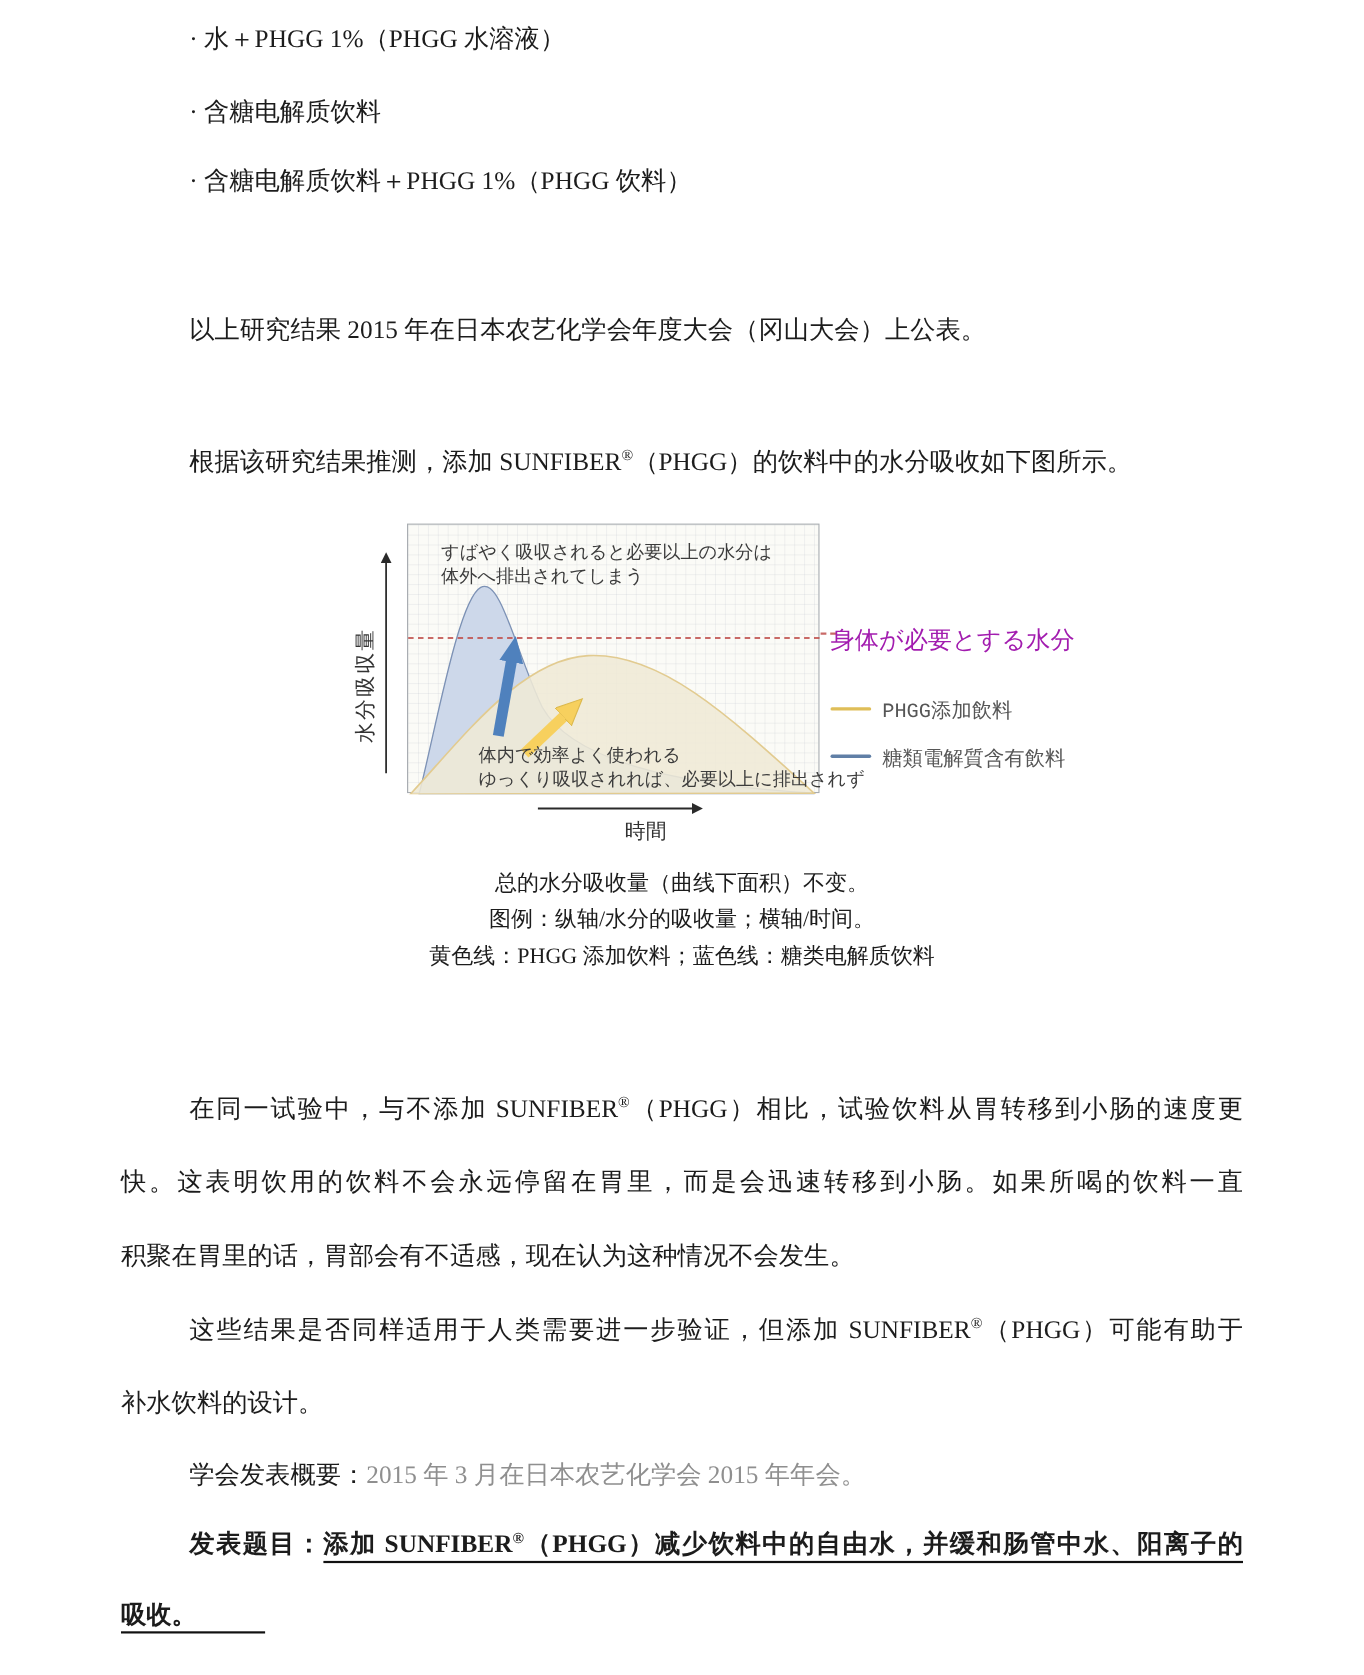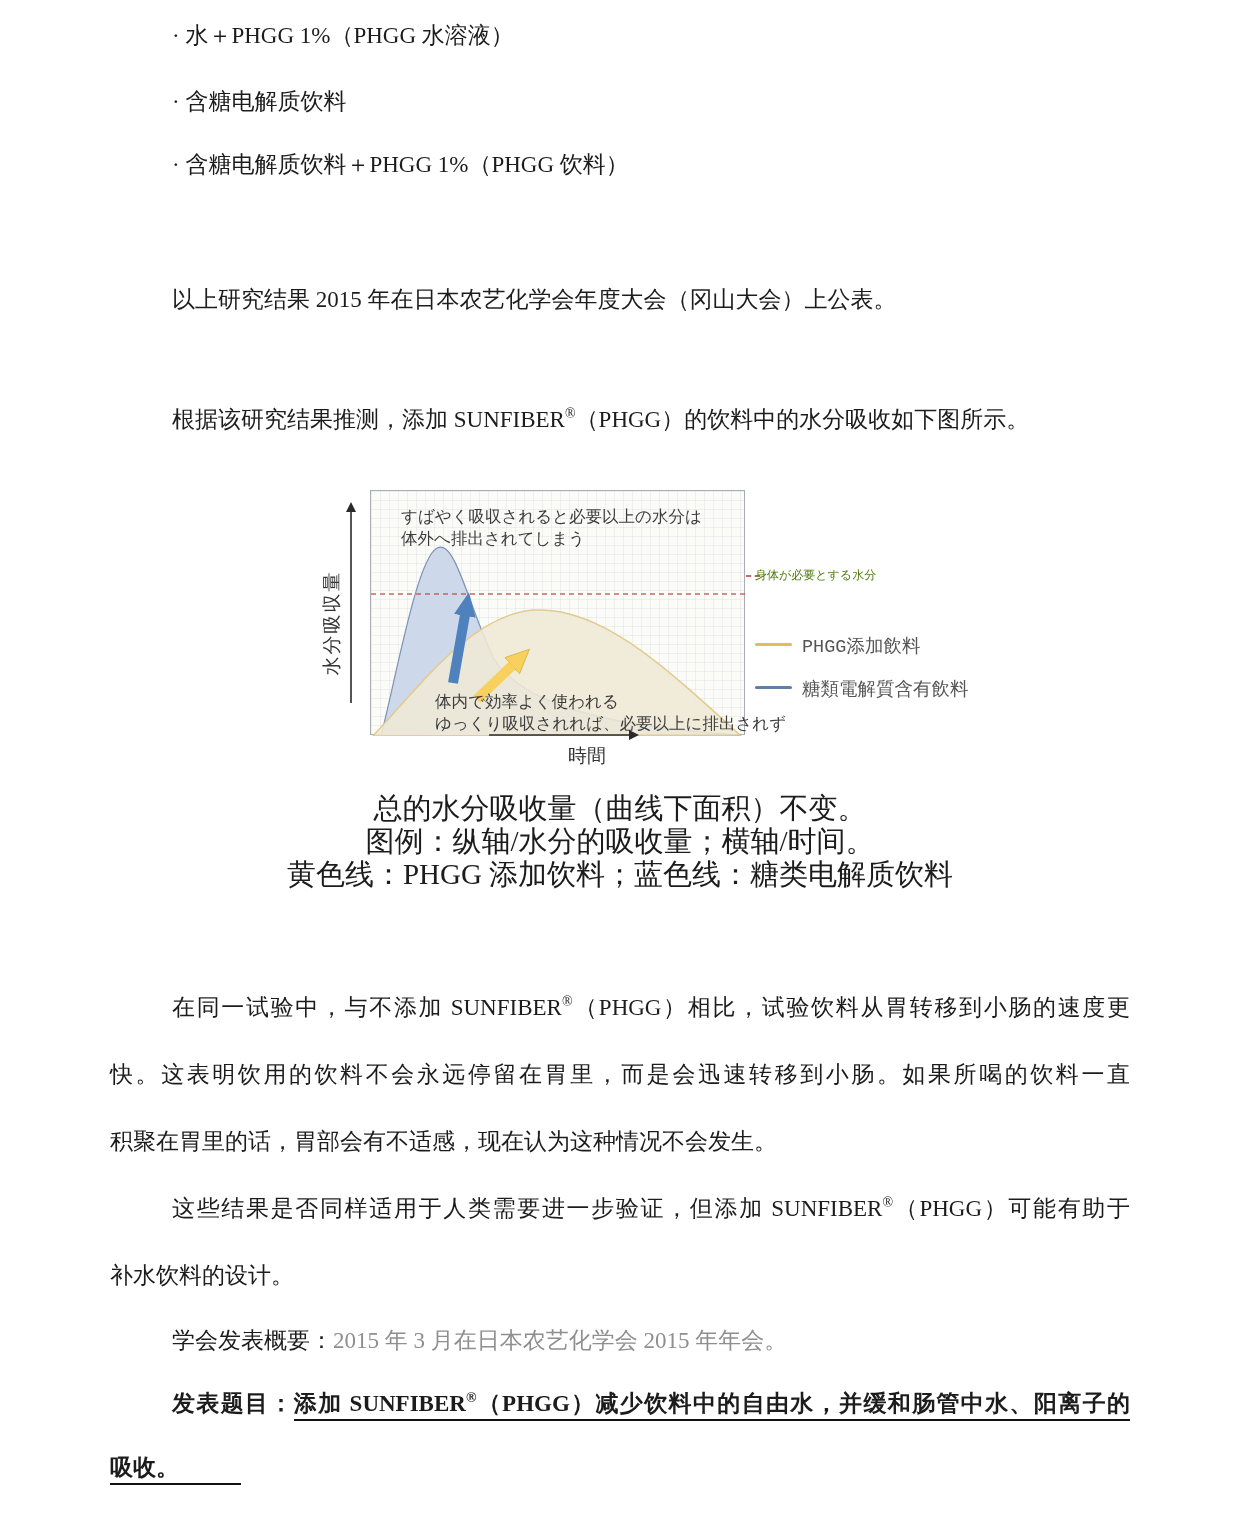--- a/index.html
+++ b/index.html
@@ -14,39 +14,39 @@
   .just { text-align:justify; text-align-last:justify; white-space:normal; }
   .indent { padding-left:62px; }
   sup { font-size:14px; vertical-align:super; line-height:0; }
   .gray { color:#8f8f8f; }
   .bold { font-weight:bold; }
   .ul { border-bottom:2px solid #111; padding-bottom:3px; }
 
   
   .figure { left:310px; top:470px; width:660px; height:302px; }
   .plot {
-    left:60px; top:20px; width:375px; height:245px;
+    left:60px; top:6px; width:375px; height:245px;
     border:1px solid #a9adb2; background:#fbfbf7;
     background-image:
       linear-gradient(rgba(185,190,200,0.20) 1px, transparent 1px),
       linear-gradient(90deg, rgba(185,190,200,0.20) 1px, transparent 1px);
     background-size:9px 9px;
   }
   .anno { font-family:"Liberation Sans", sans-serif; font-size:16.5px; line-height:22px; color:#3c3c3c; white-space:nowrap; }
   .axis-label { font-family:"Liberation Sans", sans-serif; font-size:19px; color:#333; }
   .ylabel { left:-39px; top:140px; width:122px; text-align:center; transform:rotate(-90deg); letter-spacing:2px; }
   .xlabel { left:227px; top:273px; width:100px; text-align:center; }
   .legend-row { height:24px; }
   .legend-swatch { position:absolute; left:0; top:10px; width:37px; height:3px; border-radius:2px; }
   .legend-label { position:absolute; left:47px; top:0; font-family:Liberation Mono, monospace; font-size:18.5px; color:#565656; white-space:nowrap; }
-  .refline-label { left:445px; top:97px; font-family:"Liberation Sans", sans-serif; font-size:12px; color:#4d7c0f; white-space:nowrap; }
+  .refline-label { left:445px; top:97px; font-family:"Liberation Sans", sans-serif; font-size:22px; color:#a21caf; white-space:nowrap; }
   .dash-ext { left:436px; top:105px; width:14px; height:0; border-top:2px dashed #c0504d; opacity:.85; }
 
   
-  .caption { left:110px; width:1020px; text-align:center; font-size:29px; white-space:nowrap; }
+  .caption { left:110px; width:1020px; text-align:center; font-size:20px; white-space:nowrap; }
 </style>
 </head>
 <body>
 
 <div class="page">
 
   <div class="abs body-text" style="left:172px; top:20px;">
     <span>·</span>
     <span>水＋PHGG 1%（PHGG 水溶液）</span>
   </div>

